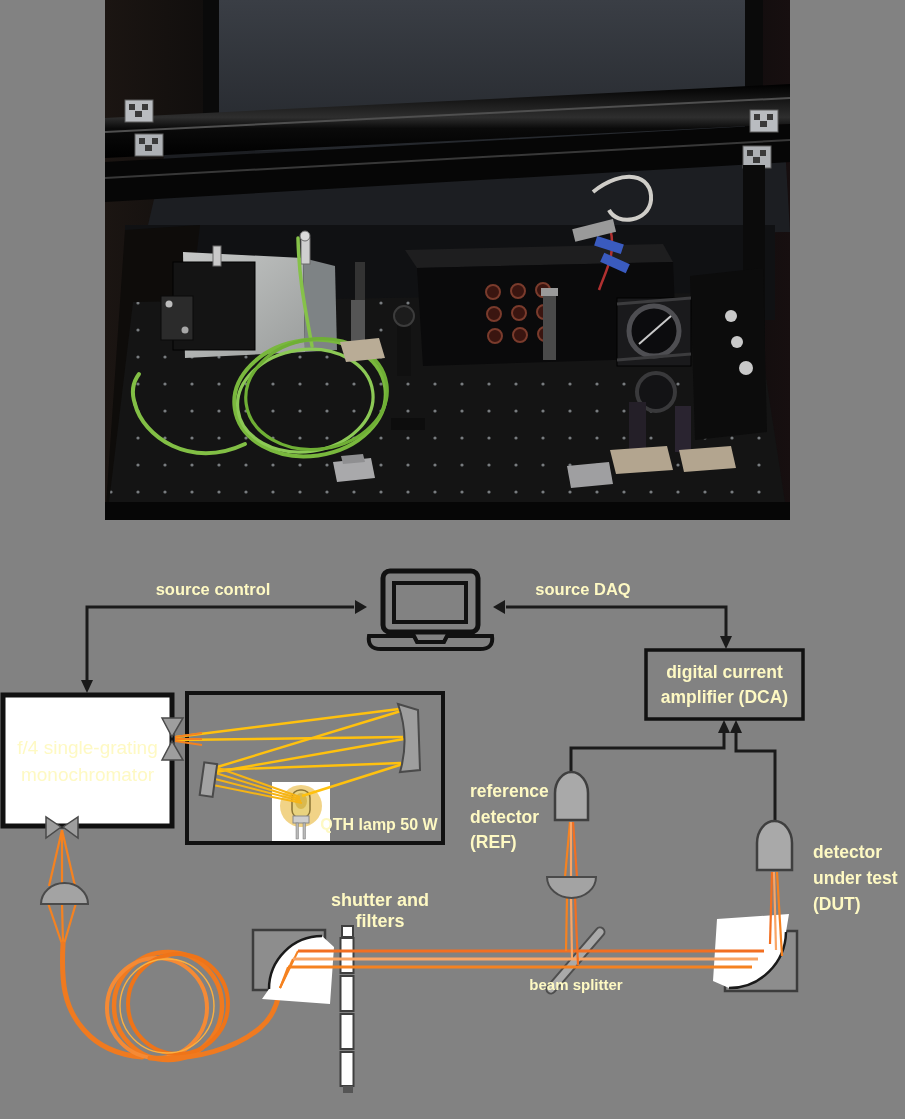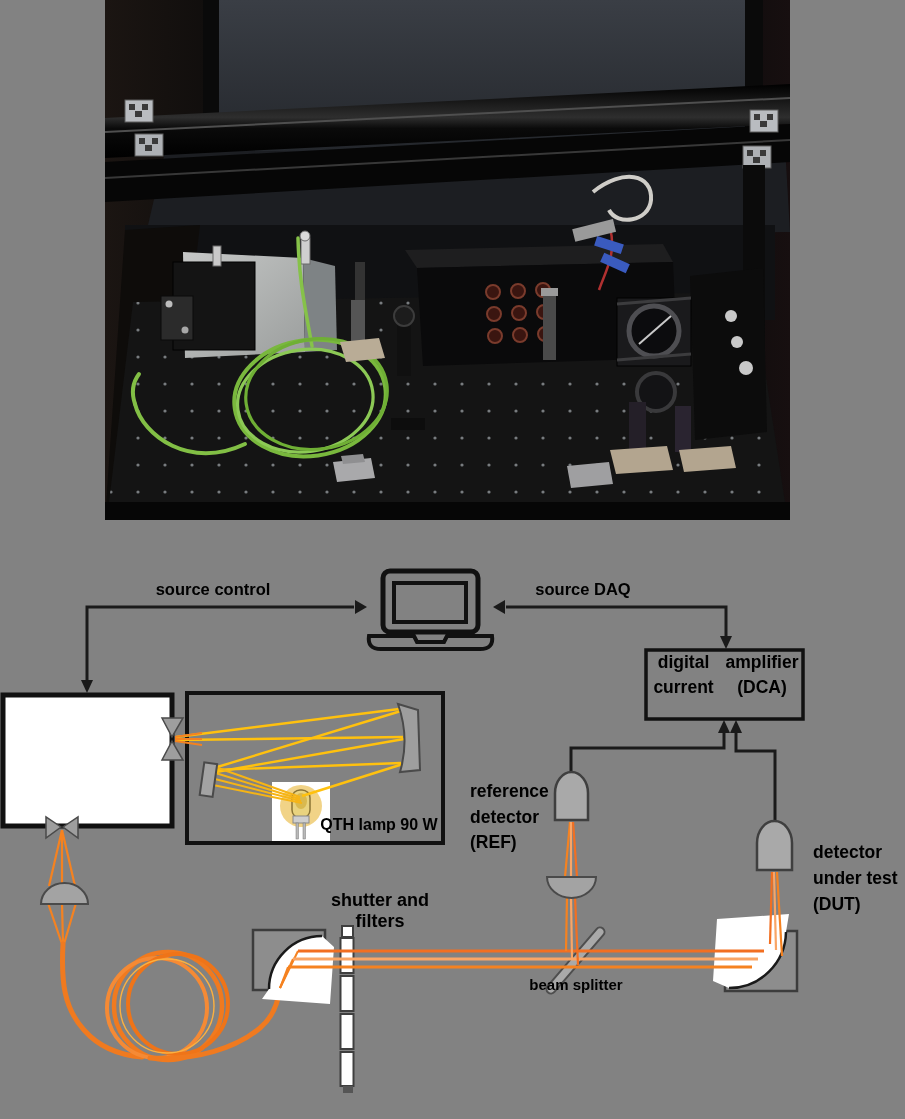--- a/index.html
+++ b/index.html
@@ -1,26 +1,26 @@
 <!DOCTYPE html>
 <html><head>
 <meta charset="utf-8">
 <style>
   html,body{margin:0;padding:0;background:#828282;}
   #stage{position:relative;width:905px;height:1119px;background:#828282;overflow:hidden;
          font-family:"Liberation Sans",sans-serif;}
   svg{display:block;}
   #photo-wrap{position:absolute;left:105px;top:0;width:685px;height:520px;}
   #diagram-wrap{position:absolute;left:0;top:0;width:905px;height:1119px;}
-  .lbl{position:absolute;color:#000000;font-weight:700;z-index:5;}
+  .lbl{position:absolute;color:#fef9c3;font-weight:700;z-index:5;}
   .lbl span{display:block;}
   .ctr{text-align:center;}
   #lbl-source{left:148px;top:580px;width:130px;font-size:16.5px;}
   #lbl-daq{left:523px;top:580px;width:120px;font-size:16.5px;}
-  #lbl-dca{left:646px;top:650px;width:157px;height:69px;display:flex;
+  #lbl-dca{left:646px;top:650px;width:157px;height:69px;display:flex;flex-direction:column;
            justify-content:center;font-size:17.5px;line-height:25px;}
   #lbl-mono{left:3px;top:695px;width:169px;height:131px;display:flex;flex-direction:column;
             justify-content:center;font-size:19px;font-weight:400;line-height:27px;}
   #lbl-qth{left:318px;top:816px;width:122px;font-size:16px;}
   #lbl-ref{left:470px;top:767px;font-size:17.5px;line-height:25.5px;margin-top:12px;}
   #lbl-dut{left:813px;top:839px;font-size:17.5px;line-height:26px;}
   #lbl-shutter{left:305px;top:890px;width:150px;font-size:18px;}
   #lbl-bs{left:516px;top:976px;width:120px;font-size:15px;}
   #lbl-fiber{left:57px;top:1066px;width:220px;font-size:17px;line-height:23.5px;}
 </style>
@@ -338,22 +338,26 @@
   </div>
 
   <div class="lbl ctr" id="lbl-source">source control</div>
   <div class="lbl ctr" id="lbl-daq">source DAQ</div>
 
   <div class="lbl ctr" id="lbl-dca">
     <span>digital current</span>
     <span>amplifier (DCA)</span>
   </div>
 
-
-  <div class="lbl ctr" id="lbl-qth">QTH lamp 90 W</div>
+  <div class="lbl ctr" id="lbl-mono">
+    <span>f/4 single-grating</span>
+    <span>monochromator</span>
+  </div>
+
+  <div class="lbl ctr" id="lbl-qth">QTH lamp 50 W</div>
 
   <div class="lbl" id="lbl-ref">
     <span>reference</span>
     <span>detector</span>
     <span>(REF)</span>
   </div>
 
   <div class="lbl" id="lbl-dut">
     <span>detector</span>
     <span>under test</span>

